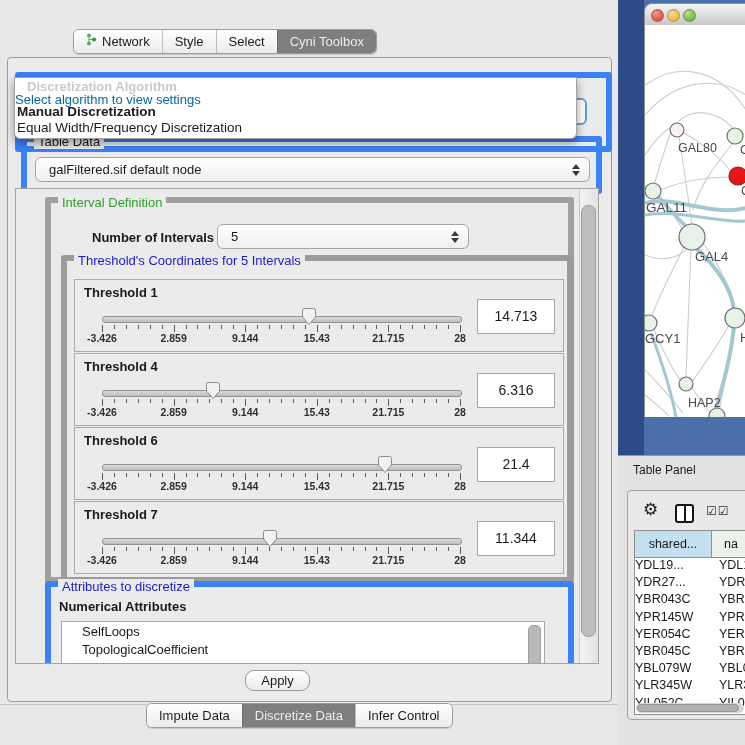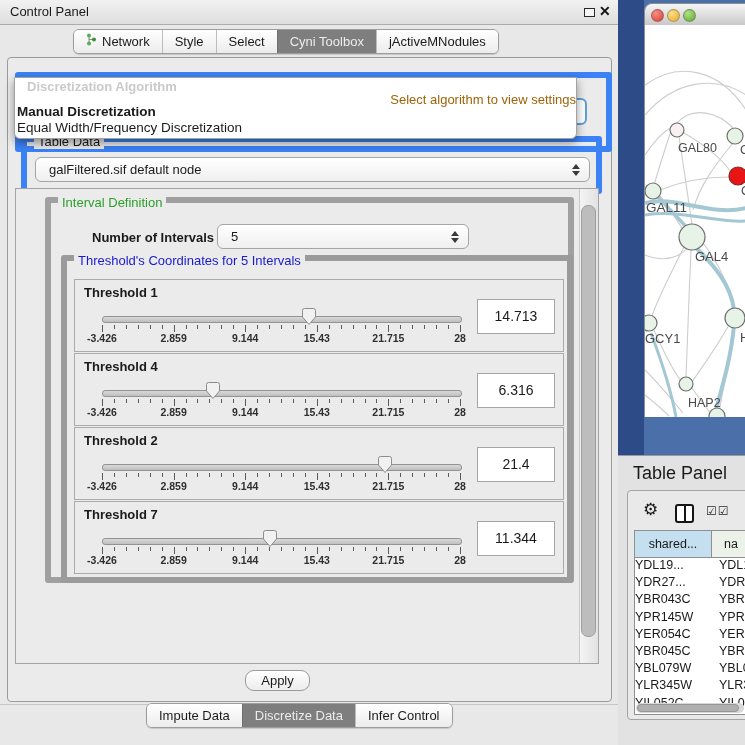--- a/index.html
+++ b/index.html
@@ -35,21 +35,21 @@
   .combo .cval{position:absolute;left:13px;top:4px;}
   .spinner{position:absolute;right:9px;top:5px;width:8px;height:14px;}
   .arr{width:0;height:0;border-left:4px solid transparent;border-right:4px solid transparent;position:absolute;}
   .arr.up{border-bottom:5px solid #3A3A3A;top:1px;}
   .arr.dn{border-top:5px solid #3A3A3A;bottom:1px;}
 
   
   .popup{left:14px;top:77px;width:561px;height:60px;background:#FFF;border:1px solid #A2A2A2;
          border-radius:0 0 6px 6px;box-shadow:0 4px 10px rgba(0,0,0,.4);z-index:50;}
   .popup .ghost{position:absolute;left:12px;top:1px;font-size:13px;font-weight:bold;color:#CACACA;}
-  .popup .ph{position:absolute;left:0;top:14px;width:100%;text-align:right;font-size:13px;color:#a16207;}
+  .popup .ph{position:absolute;left:0;top:14px;width:100%;text-align:left;font-size:13px;color:#0369a1;}
   .popup .it1{position:absolute;left:2px;top:26px;font-size:13.5px;font-weight:bold;}
   .popup .it2{position:absolute;left:2px;top:42px;font-size:13.5px;}
   .focusring{left:380px;top:98px;width:203px;height:23px;border:2px solid #5E9ED9;border-radius:6px;background:#FDFDFD;z-index:5;}
 
   
   .viewport{left:15px;top:188px;width:582px;height:474px;border:1px solid #A3A3A3;background:#EBEBEB;overflow:hidden;}
   .vsb-track{position:absolute;right:0;top:0;width:18px;height:100%;background:linear-gradient(to right,#F4F4F4,#E2E2E2);border-left:1px solid #C9C9C9;}
   .vsb-thumb{position:absolute;right:2px;top:16px;width:13px;height:430px;border-radius:7px;background:#BDBDBD;border:1px solid #9E9E9E;}
 
   
@@ -74,68 +74,60 @@
 
   
   .desktop{left:618px;top:0;width:127px;height:455px;background:#4B6FA9;}
   .darkstrip{left:618px;top:0;width:26px;height:455px;background:#2C4B87;}
   .netwin-tb{left:644px;top:3px;width:101px;height:22px;background:linear-gradient(#F6F6F6,#C6C6C6);
              border:1px solid #8F8F8F;border-right:none;border-radius:8px 0 0 0;}
   .light{position:absolute;top:5px;width:11px;height:11px;border-radius:50%;border:1px solid rgba(90,90,90,.45);}
   .canvas{left:644px;top:25px;width:101px;height:392px;background:#FFF;border-left:1px solid #8F8F8F;overflow:hidden;}
 
   .tp-region{left:618px;top:455px;width:127px;height:290px;background:#E2E2E2;border-top:1px solid #9A9A9A;}
-  .tp-title{left:633px;top:463px;font-size:18px;}
+  .tp-title{left:633px;top:463px;font-size:12px;}
   .tp-panel{left:627px;top:490px;width:125px;height:228px;background:#E9E9E9;border:1px solid #A3A3A3;border-radius:4px;}
   .gear{position:absolute;left:15px;top:8px;font-size:17px;color:#1A1A1A;}
   .colic{position:absolute;left:47px;top:13px;width:15px;height:15px;border:2px solid #151515;border-radius:3px;background:#FFF;}
   .colic:before{content:"";position:absolute;left:6.5px;top:0;width:2px;height:15px;background:#151515;}
   .checks{position:absolute;left:78px;top:13px;font-size:12px;letter-spacing:1px;color:#2A2A2A;}
   .tbl{position:absolute;left:6px;top:39px;width:112px;height:183px;background:#FFF;border:1px solid #8F8F8F;overflow:hidden;}
   .tbl-head{display:flex;height:26px;border-bottom:1px solid #8F8F8F;font-size:12.5px;}
   .th1{width:76px;background:#C4DFF0;border-right:1px solid #8F8F8F;text-align:center;line-height:26px;}
   .th2{flex:1;background:#ECF1EA;padding-left:12px;line-height:26px;white-space:nowrap;overflow:hidden;}
   .trow{display:flex;height:17.2px;font-size:12.5px;white-space:nowrap;}
   .td1{width:76px;padding-left:0;overflow:hidden;box-sizing:border-box;}
   .td2{flex:1;padding-left:8px;overflow:hidden;}
   .hsb{position:absolute;left:1px;bottom:1px;width:108px;height:10px;background:#D8D8D8;border-radius:5px;}
   .hsb-th{position:absolute;left:1px;top:1px;width:102px;height:8px;background:#B0B0B0;border:1px solid #969696;border-radius:4px;box-sizing:border-box;}
 </style>
 </head>
 <body>
 
 <div id="app">
 
-  <div class="abs cp-titlebar">
-    <span class="abs cp-title">Control Panel</span>
-    <span class="abs float-ic"></span>
-    <span class="abs close-ic">✕</span>
-  </div>
 
   <div class="abs segwrap" style="left:73px;top:29px;align-items:flex-end;" id="top-tabs">
       <div class="seg">
         <span><svg width="11" height="13" viewBox="0 0 11 13">
             <path d="M3 3 V10 M3 6.5 H8" stroke="#8A8A8A" stroke-width="1" fill="none"></path>
             <circle cx="3" cy="2.5" r="2" fill="#55B055"></circle>
             <circle cx="3" cy="10.5" r="2" fill="#55B055"></circle>
             <circle cx="8" cy="6.5" r="2" fill="#3E8E3E"></circle>
           </svg></span>
         <span>Network</span>
       </div>
       <div class="seg">
         <span>Style</span>
       </div>
       <div class="seg">
         <span>Select</span>
       </div>
       <div class="seg sel">
         <span>Cyni Toolbox</span>
-      </div>
-      <div class="seg">
-        <span>jActiveMNodules</span>
       </div>
     </div>
 
   <div class="abs panel-outer"></div>
 
   <div class="group" style="left:15px;top:72px;width:585px;height:68px;"></div>
   <div class="abs focusring"></div>
 
   <div class="group" style="left:21px;top:136px;width:569px;height:46px;">
     <span class="gtitle">Table Data</span>
@@ -255,21 +247,21 @@
               <div class="ticklab" style="left: 135.2px;">9.144</div>
               <div class="ticklab" style="left: 206.8px;">15.43</div>
               <div class="ticklab" style="left: 278.4px;">21.715</div>
               <div class="ticklab" style="left: 350px;">28</div>
               <div class="handle" style="left: 129.979px;"><svg width="16" height="20" viewBox="0 0 16 20">
                   <path d="M3.5 1.5 H12.5 Q14.5 1.5 14.5 3.5 V10 L8 17.5 L1.5 10 V3.5 Q1.5 1.5 3.5 1.5 Z" fill="#F1F1F1" stroke="#8C8C8C"></path>
                 </svg></div>
               <div class="valbox">6.316</div>
             </div>
             <div class="thrbox" style="top: 166px;">
-              <div class="thrlabel">Threshold 2</div>
+              <div class="thrlabel">Threshold 6</div>
               <div class="track"></div>
               <div class="tick" style="left: 27px; top: 45px; height: 7px;"></div>
               <div class="tick" style="left: 38.9333px; top: 45px; height: 4px;"></div>
               <div class="tick" style="left: 50.8667px; top: 45px; height: 4px;"></div>
               <div class="tick" style="left: 62.8px; top: 45px; height: 4px;"></div>
               <div class="tick" style="left: 74.7333px; top: 45px; height: 4px;"></div>
               <div class="tick" style="left: 86.6667px; top: 45px; height: 4px;"></div>
               <div class="tick" style="left: 98.6px; top: 45px; height: 7px;"></div>
               <div class="tick" style="left: 110.533px; top: 45px; height: 4px;"></div>
               <div class="tick" style="left: 122.467px; top: 45px; height: 4px;"></div>
@@ -348,20 +340,32 @@
               <div class="ticklab" style="left: 350px;">28</div>
               <div class="handle" style="left: 187.257px;"><svg width="16" height="20" viewBox="0 0 16 20">
                   <path d="M3.5 1.5 H12.5 Q14.5 1.5 14.5 3.5 V10 L8 17.5 L1.5 10 V3.5 Q1.5 1.5 3.5 1.5 Z" fill="#F1F1F1" stroke="#8C8C8C"></path>
                 </svg></div>
               <div class="valbox">11.344</div>
             </div>
           </div>
       </div>
     </div>
 
+    <div class="group" style="left:29px;top:392px;width:517px;height:110px;">
+      <span class="gtitle blue">Attributes to discretize</span>
+      <span style="position:absolute;left:8px;top:12px;font-size:13px;font-weight:bold;">Numerical Attributes</span>
+      <div class="attlist">
+        <div id="attitems">
+            <div class="attitem">SelfLoops</div>
+            <div class="attitem">TopologicalCoefficient</div>
+            <div class="attitem">BetweennessCentrality</div>
+          </div>
+        <div class="attsb"></div>
+      </div>
+    </div>
 
     <div class="vsb-track">
       <div class="vsb-thumb"></div>
     </div>
   </div>
 
   <div class="abs applybtn">Apply</div>
 
   <div class="abs tabline"></div>
   <div class="abs segwrap" style="left:146px;top:703px;" id="bottom-tabs">

